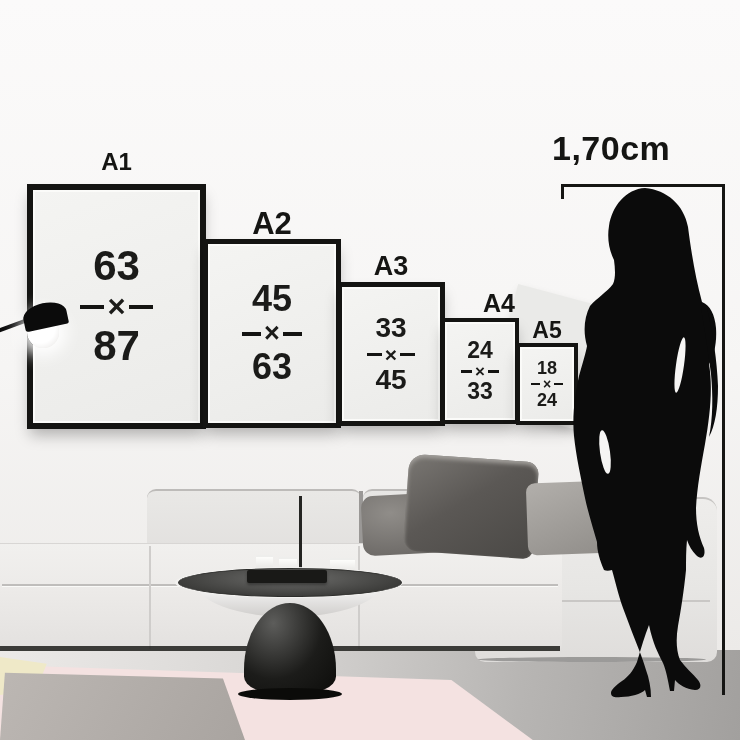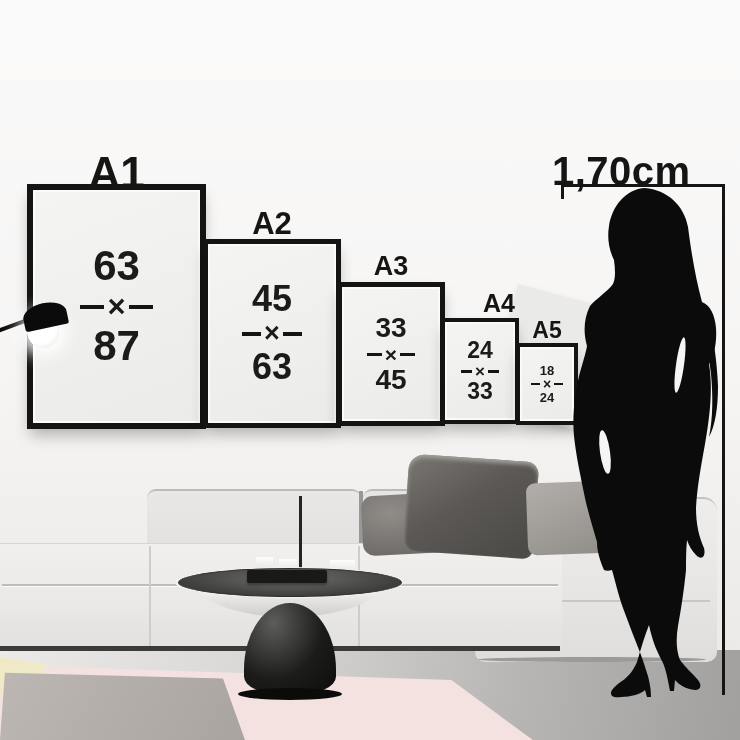--- a/index.html
+++ b/index.html
@@ -12,60 +12,60 @@
   .floor{position:absolute;left:0;top:650px;width:740px;height:90px;
     background:linear-gradient(100deg,#eceae8 0%,#d9d7d5 35%,#b7b5b3 70%,#a2a09e 100%);}
   .rug-pink{position:absolute;left:0;top:660px;width:740px;height:80px;
     background:#f4e2e1;clip-path:polygon(6% 8%,61% 25%,72% 100%,0 100%,0 20%);}
   .rug-yellow{position:absolute;left:0;top:655px;width:60px;height:40px;
     background:#efe9c8;clip-path:polygon(0 5%,78% 22%,60% 88%,0 100%);}
   .rug-gray{position:absolute;left:0;top:670px;width:245px;height:70px;
     background:linear-gradient(120deg,#bcb7b3,#a9a4a0);
     clip-path:polygon(2% 4%,91% 12%,100% 100%,0 100%);}
   
-  .measure-label{position:absolute;left:552px;top:149px;width:180px;
-    font-size:40px;font-weight:bold;color:#151513;letter-spacing:0.5px;}
+  .measure-label{position:absolute;left:552px;top:129px;width:180px;
+    font-size:34px;font-weight:bold;color:#151513;letter-spacing:0.5px;}
   .measure-hline{position:absolute;left:561px;top:184px;width:164px;height:3px;background:#151513;}
   .measure-tick{position:absolute;left:561px;top:184px;width:3px;height:15px;background:#151513;}
   .measure-vline{position:absolute;left:722px;top:184px;width:3px;height:511px;background:#151513;}
   
   .sheet{position:absolute;left:500px;top:296px;width:110px;height:126px;
     background:#eaeae8;transform:rotate(15deg);box-shadow:2px 4px 8px rgba(0,0,0,.10);}
   
   .frame{position:absolute;background:#141412;
     box-shadow:0 9px 14px -3px rgba(0,0,0,.28);}
   .frame .poster{position:absolute;inset:0;margin:0;
     background:linear-gradient(160deg,#f4f4f2,#ebebe9);
     box-shadow:inset 0 0 0 2px #fbfbf9;
     display:flex;flex-direction:column;align-items:center;justify-content:center;
     color:#1b1b19;font-weight:bold;}
   .frame-label{position:absolute;left:0;right:0;text-align:center;
     font-weight:bold;color:#151513;}
   .dim{line-height:1.02;}
   .sep{display:flex;align-items:center;justify-content:center;gap:3px;line-height:1;}
   .sep .dash{background:#141412;display:inline-block;}
   .f-a1{left:27px;top:184px;width:167px;height:233px;border:6px solid #141412;}
-  .f-a1 .frame-label{top:-42px;font-size:44px;}
+  .f-a1 .frame-label{top:-42px;font-size:24px;}
   .f-a1 .dim{font-size:42px;} .f-a1 .x{font-size:31px;font-weight:bold;}
   .f-a1 .dash{width:24px;height:4px;} .f-a1 .sep{margin:3px 0;}
   .f-a2{left:203px;top:239px;width:128px;height:179px;border:5px solid #141412;}
   .f-a2 .frame-label{top:-38px;font-size:31px;}
   .f-a2 .dim{font-size:36px;} .f-a2 .x{font-size:27px;font-weight:bold;}
   .f-a2 .dash{width:19px;height:4px;} .f-a2 .sep{margin:2px 0;}
   .f-a3{left:337px;top:282px;width:98px;height:134px;border:5px solid #141412;}
   .f-a3 .frame-label{top:-36px;font-size:27px;}
   .f-a3 .dim{font-size:28px;} .f-a3 .x{font-size:21px;font-weight:bold;}
   .f-a3 .dash{width:15px;height:3px;} .f-a3 .sep{margin:1px 0;}
   .f-a4{left:441px;top:318px;width:70px;height:98px;border:4px solid #141412;}
   .f-a4 .frame-label{top:-33px;font-size:25px;text-align:right;}
   .f-a4 .dim{font-size:23px;} .f-a4 .x{font-size:17px;font-weight:bold;}
   .f-a4 .dash{width:11px;height:3px;}
   .f-a5{left:516px;top:343px;width:54px;height:74px;border:4px solid #141412;}
   .f-a5 .frame-label{top:-30px;font-size:23px;}
-  .f-a5 .dim{font-size:13px;text-align:right;} .f-a5 .x{font-size:14px;font-weight:bold;}
+  .f-a5 .dim{font-size:18px;text-align:right;} .f-a5 .x{font-size:14px;font-weight:bold;}
   .f-a5 .dash{width:9px;height:2px;}
   
   .lamp-arm{position:absolute;left:-8px;top:331px;width:52px;height:4px;background:#0c0c0c;
     transform:rotate(-20deg);transform-origin:left center;z-index:6;}
   .lamp-bulb{position:absolute;left:27px;top:317px;width:32px;height:31px;border-radius:50%;
     background:radial-gradient(circle at 40% 35%,#ffffff 55%,#e6e4e2);
     box-shadow:0 0 16px 8px rgba(255,255,255,.95);z-index:6;}
   .lamp-dome{position:absolute;left:23px;top:303px;width:44px;height:25px;background:#0b0b0b;
     border-radius:44px 44px 6px 6px / 25px 25px 4px 4px;transform:rotate(-12deg);z-index:7;}
   

